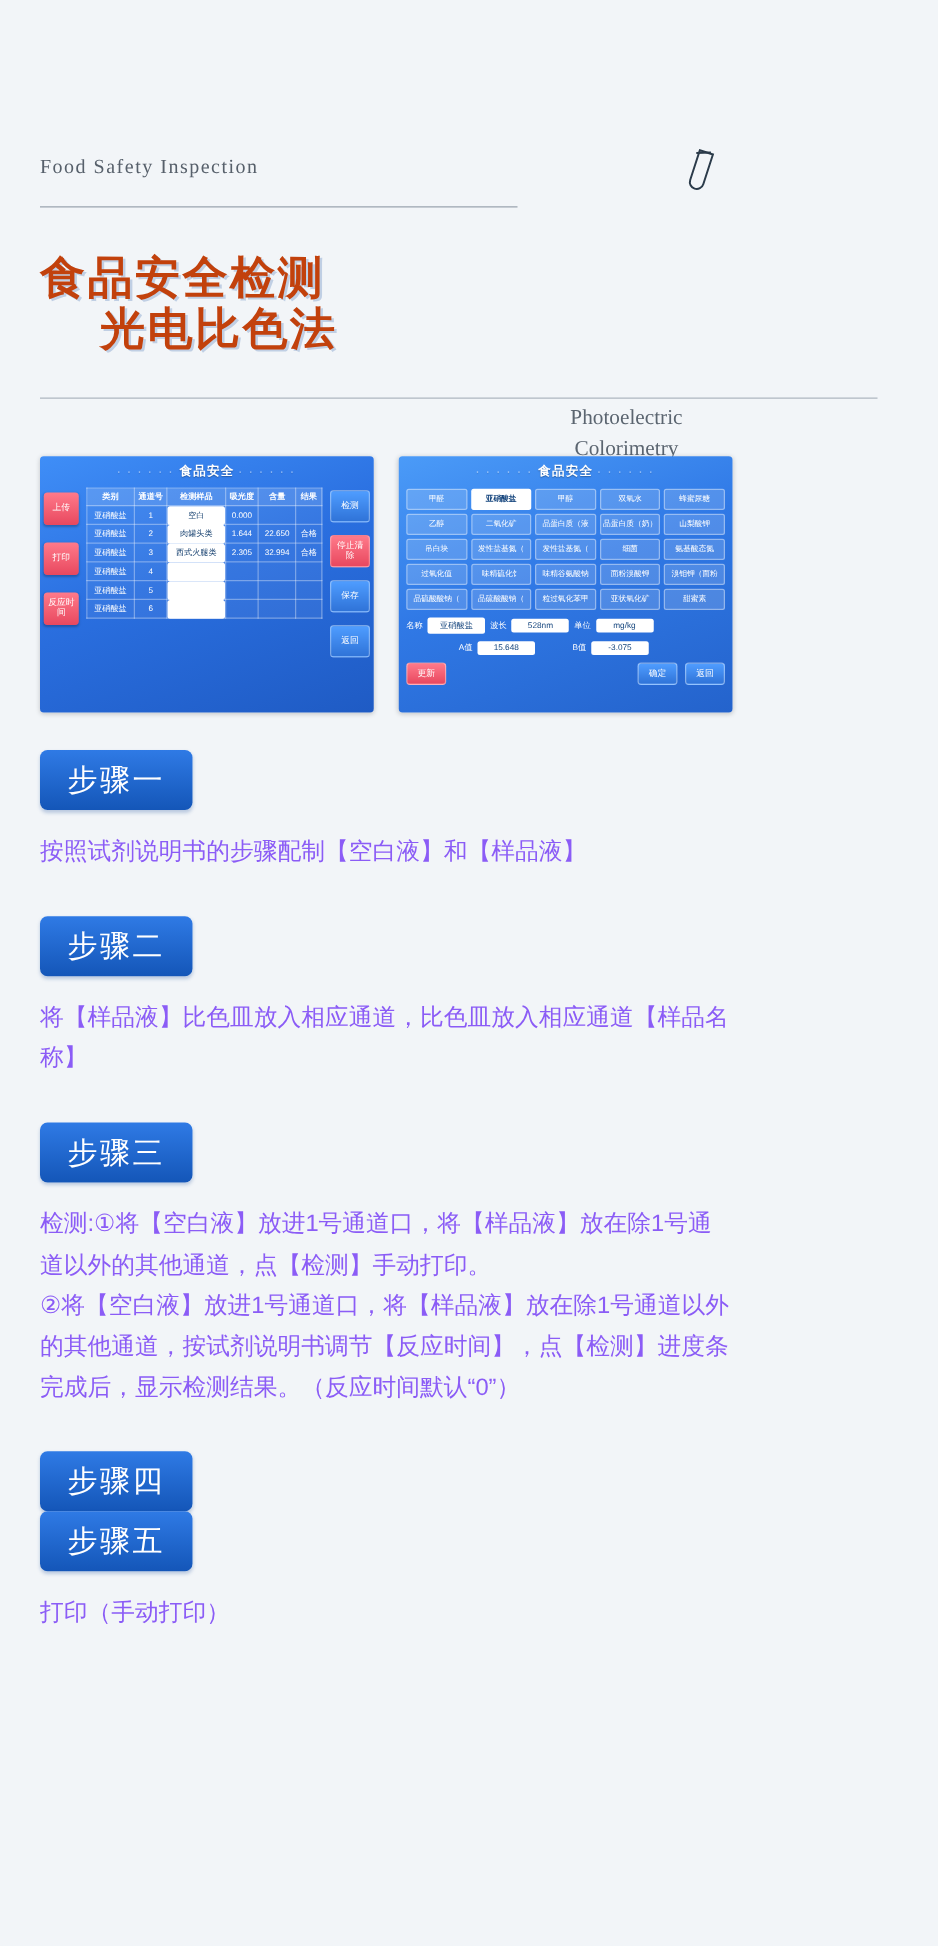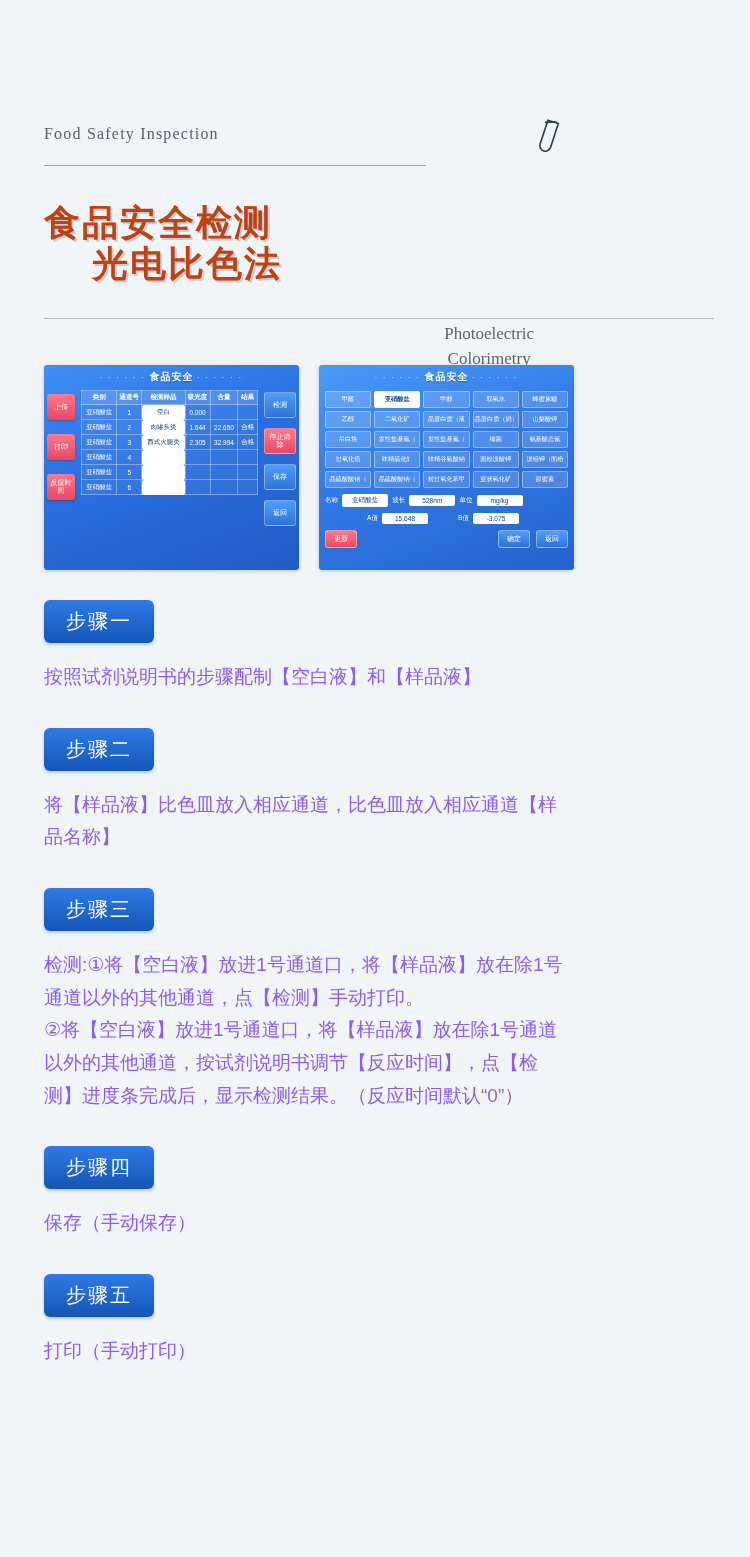--- a/index.html
+++ b/index.html
@@ -4,21 +4,21 @@
 <style>
   * { box-sizing: border-box; }
   html, body { margin:0; padding:0; }
   body {
     width: 750px;
     min-height: 1557px;
     background: #f2f5f8;
     font-family: "Liberation Sans", "DejaVu Sans", sans-serif;
     color: #1b2a3a;
   }
-  .page { position: relative; width: 618px; min-height: 1557px; padding: 0 44px; }
+  .page { position: relative; width: 618px; min-height: 1557px; padding: 0 32px; }
 
   
   .head { padding-top: 125px; position: relative; }
   .head-en {
     font-family: "Liberation Serif", "DejaVu Serif", serif;
     font-size: 16px;
     letter-spacing: 1.2px;
     color: #57606b;
   }
   .head-rule {
@@ -155,21 +155,21 @@
     border:1px solid rgba(255,255,255,.4);
   }
   .sbtn.red { background: linear-gradient(180deg,#ff7a8a,#e8485f); }
 
   
   .steps { margin-top: 30px; padding-bottom: 60px; }
   .step-badge {
     display:inline-block;
     background: linear-gradient(180deg,#2f7ae5,#1456b8);
     color:#fff;
-    font-size: 20px;
+    font-size: 24px;
     font-weight: 500;
     padding: 8px 22px;
     border-radius: 6px;
     letter-spacing: 2px;
     box-shadow: 0 2px 3px rgba(20,70,150,.25);
   }
   .step-text {
     margin: 18px 0 34px 0;
     font-size: 19px;
     line-height: 1.72;
@@ -370,23 +370,20 @@
     <div>
       <div class="step-badge">步骤三</div>
       <div class="step-text">
         <p>检测:①将【空白液】放进1号通道口，将【样品液】放在除1号通道以外的其他通道，点【检测】手动打印。</p>
         <p>②将【空白液】放进1号通道口，将【样品液】放在除1号通道以外的其他通道，按试剂说明书调节【反应时间】，点【检测】进度条完成后，显示检测结果。（反应时间默认“0”）</p>
       </div>
     </div>
 
     <div>
       <div class="step-badge">步骤四</div>
-      <div class="step-text">
-        <p>保存（手动保存）</p>
-      </div>
     </div>
 
     <div>
       <div class="step-badge">步骤五</div>
       <div class="step-text">
         <p>打印（手动打印）</p>
       </div>
     </div>
 
   </div>

